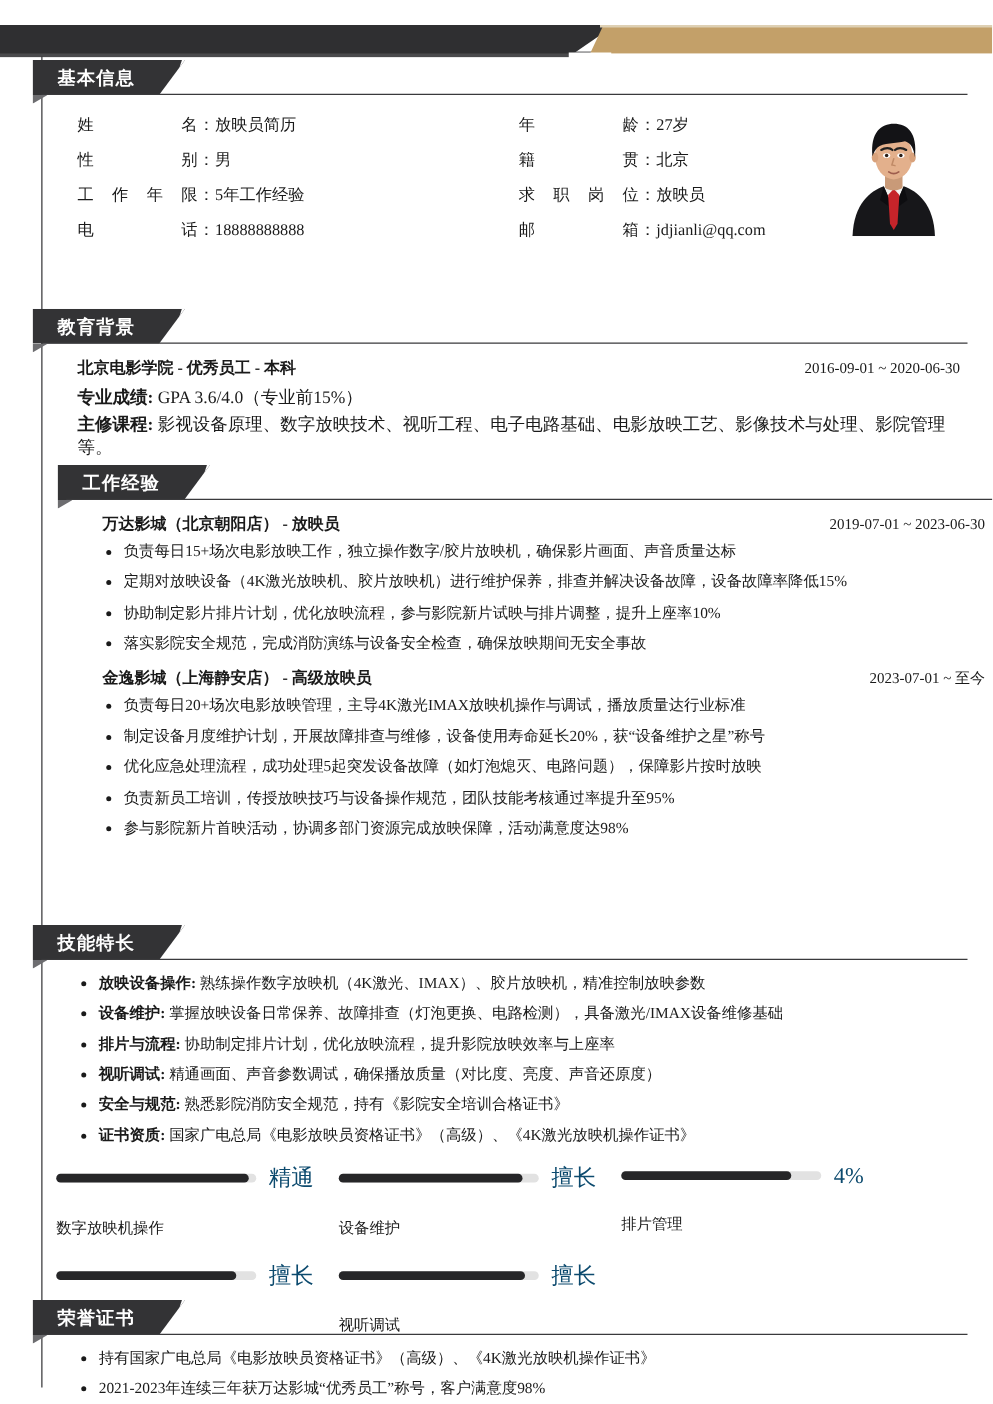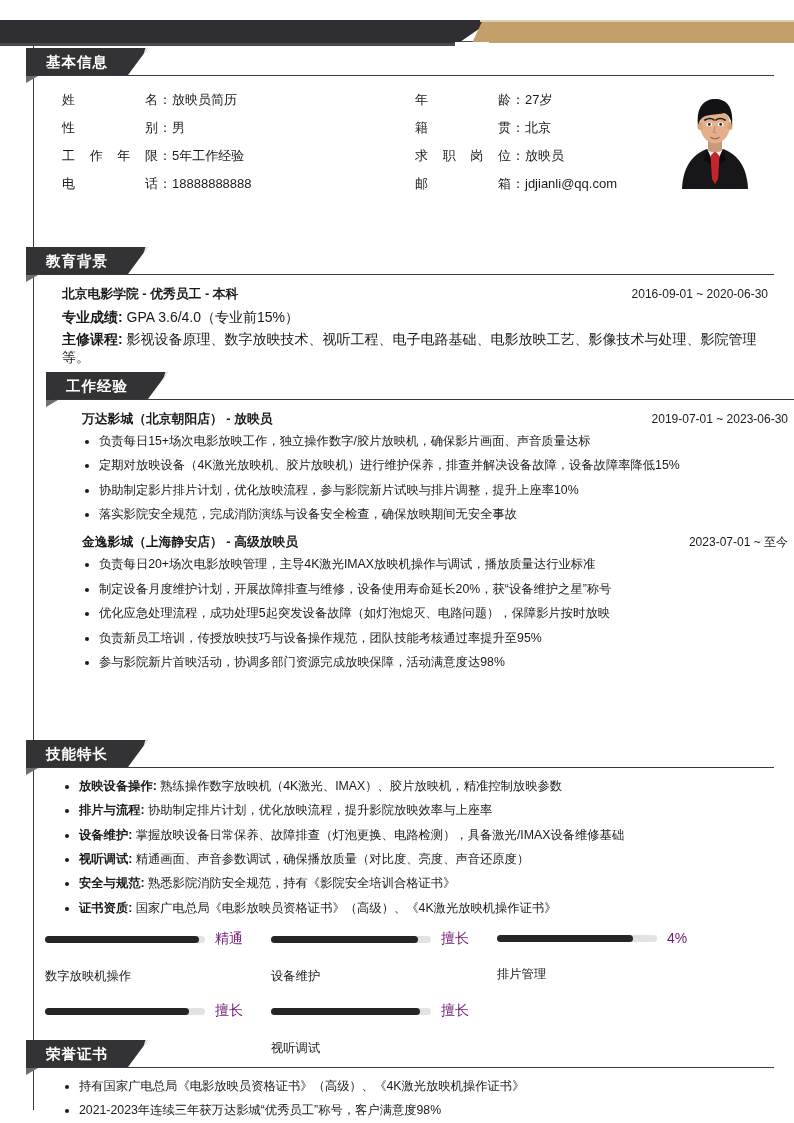--- a/index.html
+++ b/index.html
@@ -10,20 +10,21 @@
   body {
     font-family: "Liberation Sans", "DejaVu Sans", sans-serif;
     color: #1a1a1a;
   }
   .page {
     position: relative;
     width: 794px;
     height: 1123px;
     overflow: hidden;
     background: #ffffff;
+    font-family: Liberation Serif, serif;
   }
 
   
   .top-banner {
     position: absolute;
     left: 0;
     top: 20px;
     width: 794px;
     height: 28px;
   }
@@ -247,22 +248,22 @@
   }
   .bar-fill {
     position: absolute;
     left: 0; top: 0;
     height: 7px;
     border-radius: 4px;
     background: #262628;
   }
   .bar-level {
     margin-left: 10px;
-    font-size: 14px;
-    color: #701a75;
+    font-size: 18px;
+    color: #0c4a6e;
     white-space: nowrap;
   }
   .bar-name {
     margin-top: 20px;
     font-size: 12.3px;
     color: #1a1a1a;
   }
 </style>
 </head>
 <body>
@@ -478,22 +479,22 @@
         <span class="tab-title">技能特长</span>
         <span class="tab-stripe" style="left:115px;"></span>
         <span class="tab-stripe" style="left:127px;"></span>
       </div>
       <div class="tab-fold"></div>
       <div class="sec-rule"></div>
     </div>
     <div class="sec-body">
       <ul class="bullets">
         <li><b>放映设备操作:</b><span> 熟练操作数字放映机（4K激光、IMAX）、胶片放映机，精准控制放映参数</span></li>
+        <li><b>设备维护:</b><span> 掌握放映设备日常保养、故障排查（灯泡更换、电路检测），具备激光/IMAX设备维修基础</span></li>
         <li><b>排片与流程:</b><span> 协助制定排片计划，优化放映流程，提升影院放映效率与上座率</span></li>
-        <li><b>设备维护:</b><span> 掌握放映设备日常保养、故障排查（灯泡更换、电路检测），具备激光/IMAX设备维修基础</span></li>
         <li><b>视听调试:</b><span> 精通画面、声音参数调试，确保播放质量（对比度、亮度、声音还原度）</span></li>
         <li><b>安全与规范:</b><span> 熟悉影院消防安全规范，持有《影院安全培训合格证书》</span></li>
         <li><b>证书资质:</b><span> 国家广电总局《电影放映员资格证书》（高级）、《4K激光放映机操作证书》</span></li>
       </ul>
     </div>
 
     <div class="bars">
       <div class="bar-cell">
         <div class="bar-top">
           <div class="bar-track">

